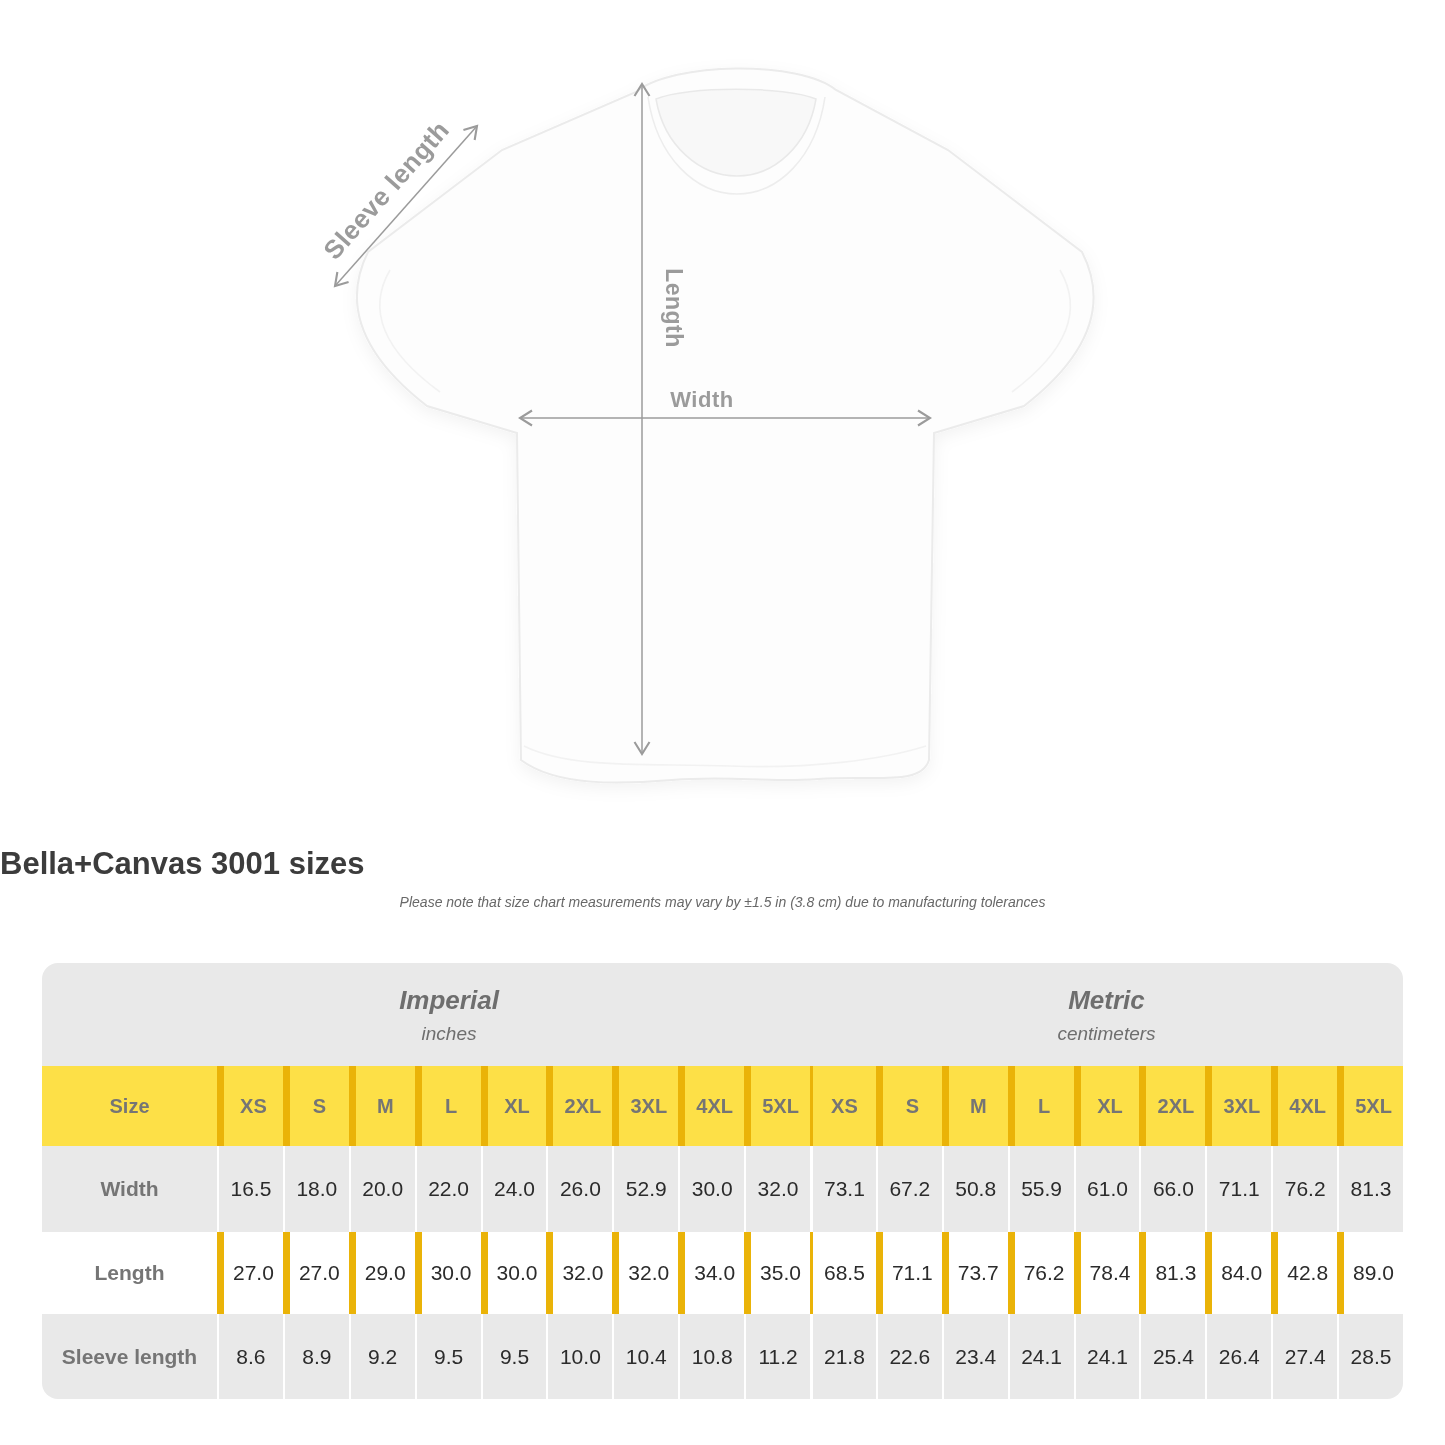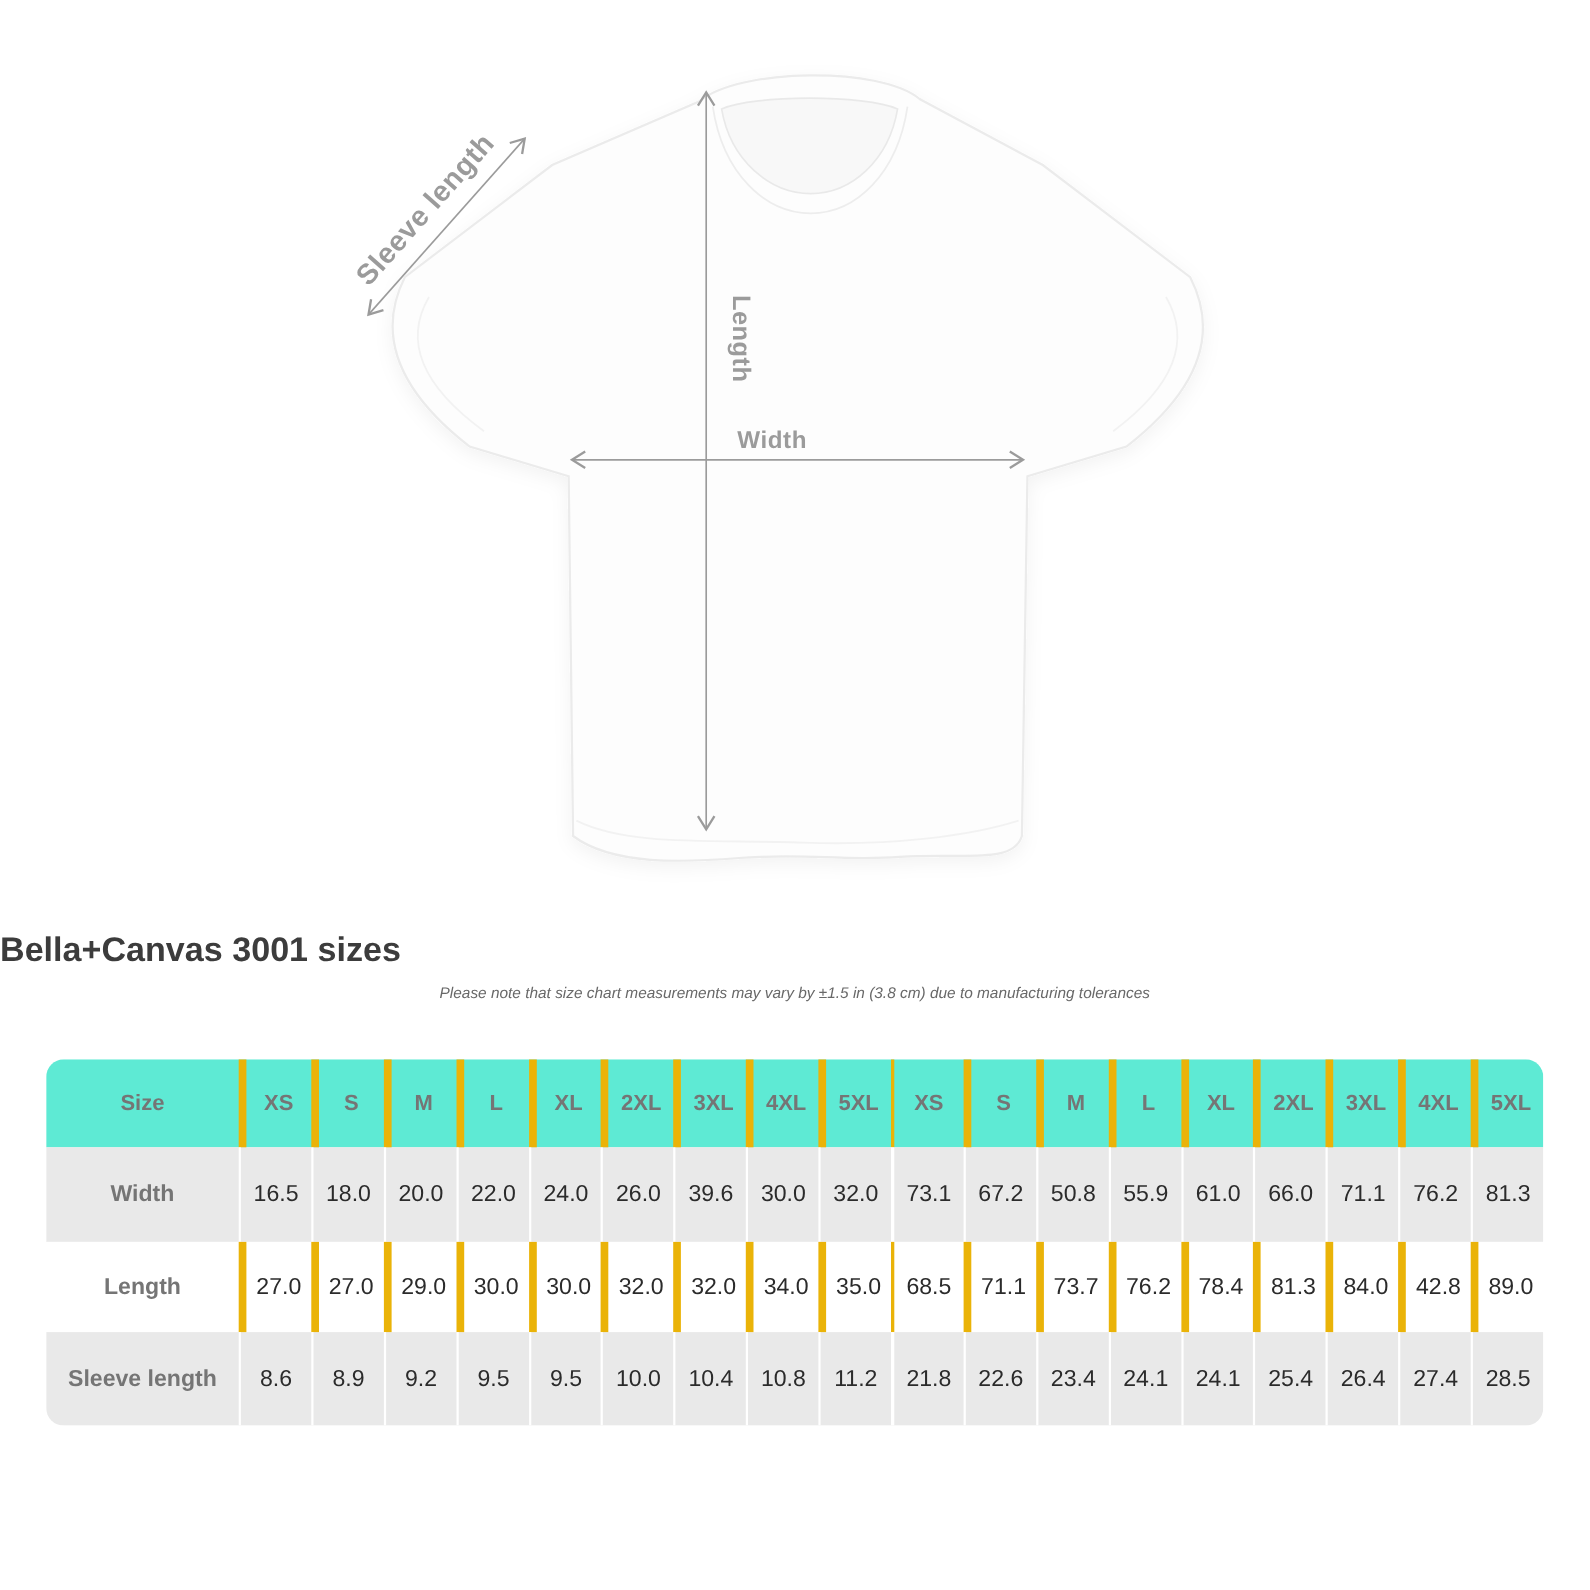--- a/index.html
+++ b/index.html
@@ -26,21 +26,21 @@
     border-radius:16px;overflow:hidden;}
   .thead{display:flex;background:#e9e9e9;height:103px;}
   .unit-group{display:flex;flex-direction:column;align-items:center;justify-content:center;
     gap:7px;color:#6e6e6e;box-sizing:border-box;}
   .unit-imperial{width:768px;padding-left:46px;}
   .unit-metric{flex:1;}
   .unit-label{font-size:26px;font-weight:bold;font-style:italic;}
   .unit-sublabel{font-size:19px;font-style:italic;}
 
   .trow{display:grid;grid-template-columns:175px repeat(18,1fr);}
-  .row-size{height:80px;background:#5eead4;}
+  .row-size{height:80px;background:#fde047;}
   .row-gray{background:#e9e9e9;}
   .row-white{background:#ffffff;}
   .trow.h86{height:86px;}
   .trow.h82{height:82px;}
   .trow.h85{height:85px;}
 
   .cell{display:flex;align-items:center;justify-content:center;min-width:0;}
   .row-white .cell,.row-size .cell{border-left:7px solid #eab308;}
   .row-gray .cell{border-left:2px solid #ffffff;}
   .trow .cell:first-child{border-left:none;}
@@ -106,20 +106,30 @@
     <text class="dim-label" x="393" y="196" font-size="26" text-anchor="middle" transform="rotate(-48.5 393 196)">Sleeve length</text>
     <text class="dim-label" x="666" y="308" font-size="23" text-anchor="middle" transform="rotate(90 666 308)">Length</text>
     <text class="dim-label" x="702" y="407" font-size="22" text-anchor="middle">Width</text>
   </svg>
 
   <h1 class="page-title">Bella+Canvas 3001 sizes</h1>
   <p class="page-subtitle">Please note that size chart measurements may vary by ±1.5 in (3.8 cm) due to manufacturing tolerances</p>
 
   <div class="size-table">
 
+    <div class="thead">
+      <div class="unit-group unit-imperial">
+        <div class="unit-label">Imperial</div>
+        <div class="unit-sublabel">inches</div>
+      </div>
+      <div class="unit-group unit-metric">
+        <div class="unit-label">Metric</div>
+        <div class="unit-sublabel">centimeters</div>
+      </div>
+    </div>
 
     <div class="trow row-size" id="size-row">
       <div class="cell head">Size</div>
 
     <div class="cell head">XS</div>
         <div class="cell head">S</div>
         <div class="cell head">M</div>
         <div class="cell head">L</div>
         <div class="cell head">XL</div>
         <div class="cell head">2XL</div>
@@ -140,21 +150,21 @@
     <div id="table-body">
 
     <div class="trow row-gray h86">
           <div class="cell rowlabel">Width</div>
           <div class="cell val">16.5</div>
           <div class="cell val">18.0</div>
           <div class="cell val">20.0</div>
           <div class="cell val">22.0</div>
           <div class="cell val">24.0</div>
           <div class="cell val">26.0</div>
-          <div class="cell val">39.6</div>
+          <div class="cell val">52.9</div>
           <div class="cell val">30.0</div>
           <div class="cell val">32.0</div>
           <div class="cell val group-start">73.1</div>
           <div class="cell val">67.2</div>
           <div class="cell val">50.8</div>
           <div class="cell val">55.9</div>
           <div class="cell val">61.0</div>
           <div class="cell val">66.0</div>
           <div class="cell val">71.1</div>
           <div class="cell val">76.2</div>

